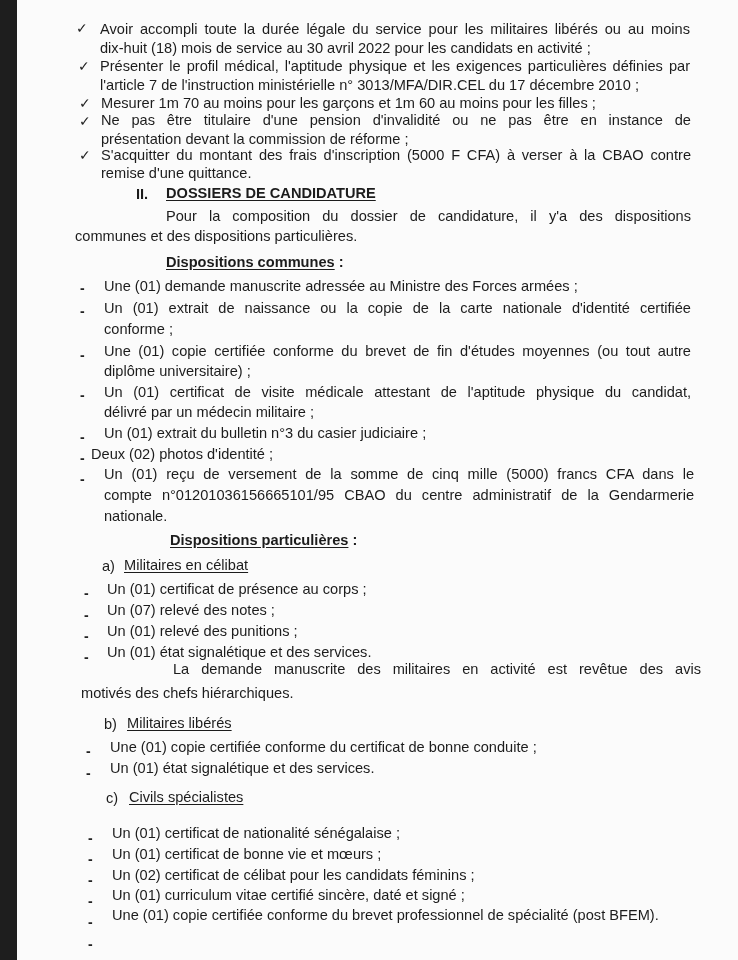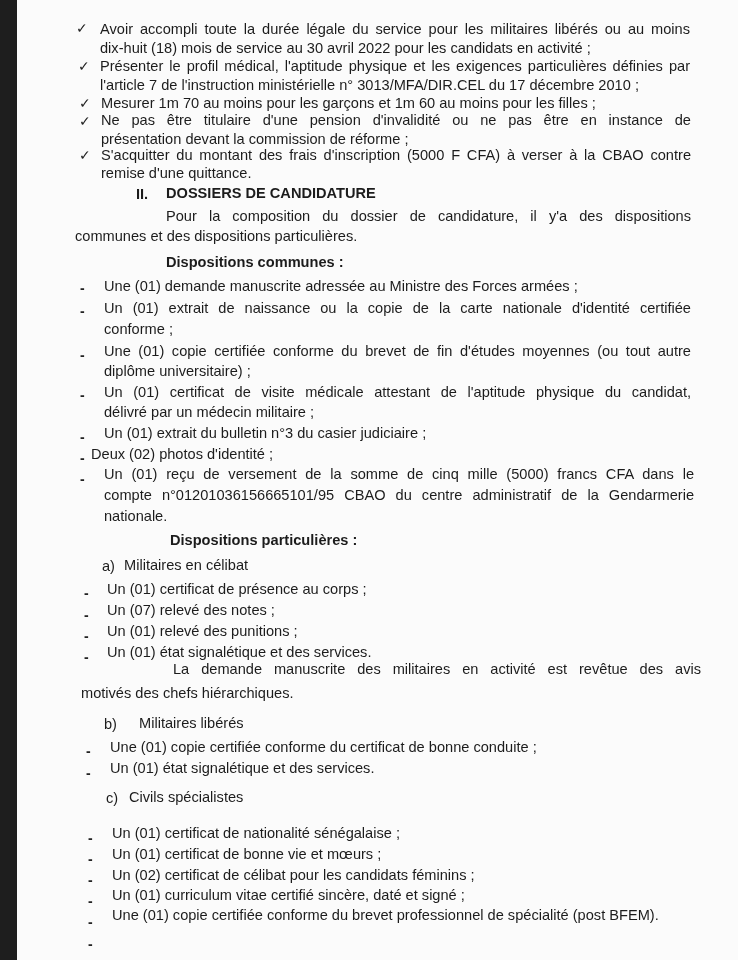--- a/index.html
+++ b/index.html
@@ -20,21 +20,21 @@
     }
     .line {
       position: absolute; font-size: 14.6px; line-height: 18px;
       white-space: nowrap; transform-origin: left top;
     }
     .just { text-align: justify; text-align-last: justify; white-space: normal; }
     .check, .dash {
       position: absolute; font-size: 14px; line-height: 18px; color: #222;
     }
     .dash { font-weight: bold; }
-    .u { text-underline-offset: 2px; }
+    .u { text-decoration: underline; text-underline-offset: 2px; }
     .b { font-weight: bold; }
   </style>
 </head>
 <body>
 
 <div class="left-strip"></div>
 <div class="page"></div>
 
 <div>
   <span class="check" style="left:76px;top:19px">✓</span>
@@ -110,21 +110,21 @@
   <div class="line" style="left:107px;top:601px">Un (07) relevé des notes ;</div>
   <span class="dash" style="left:84px;top:627px">-</span>
   <div class="line" style="left:107px;top:622px">Un (01) relevé des punitions ;</div>
   <span class="dash" style="left:84px;top:648px">-</span>
   <div class="line" style="left:107px;top:643px">Un (01) état signalétique et des services.</div>
 
   <div class="line just" style="left:173px;top:660px;width:528px">La demande manuscrite des militaires en activité est revêtue des avis</div>
   <div class="line" style="left:81px;top:684px">motivés des chefs hiérarchiques.</div>
 
   <span class="line" style="left:104px;top:715px">b)</span>
-  <span class="line u" style="left:139px;top:714px">Militaires libérés</span>
+  <span class="line u" style="left:127px;top:714px">Militaires libérés</span>
 
   <span class="dash" style="left:86px;top:742px">-</span>
   <div class="line" style="left:110px;top:738px">Une (01) copie certifiée conforme du certificat de bonne conduite ;</div>
   <span class="dash" style="left:86px;top:764px">-</span>
   <div class="line" style="left:110px;top:759px">Un (01) état signalétique et des services.</div>
 
   <span class="line" style="left:106px;top:789px">c)</span>
   <span class="line u" style="left:129px;top:788px">Civils spécialistes</span>
 
   <span class="dash" style="left:88px;top:829px">-</span>

